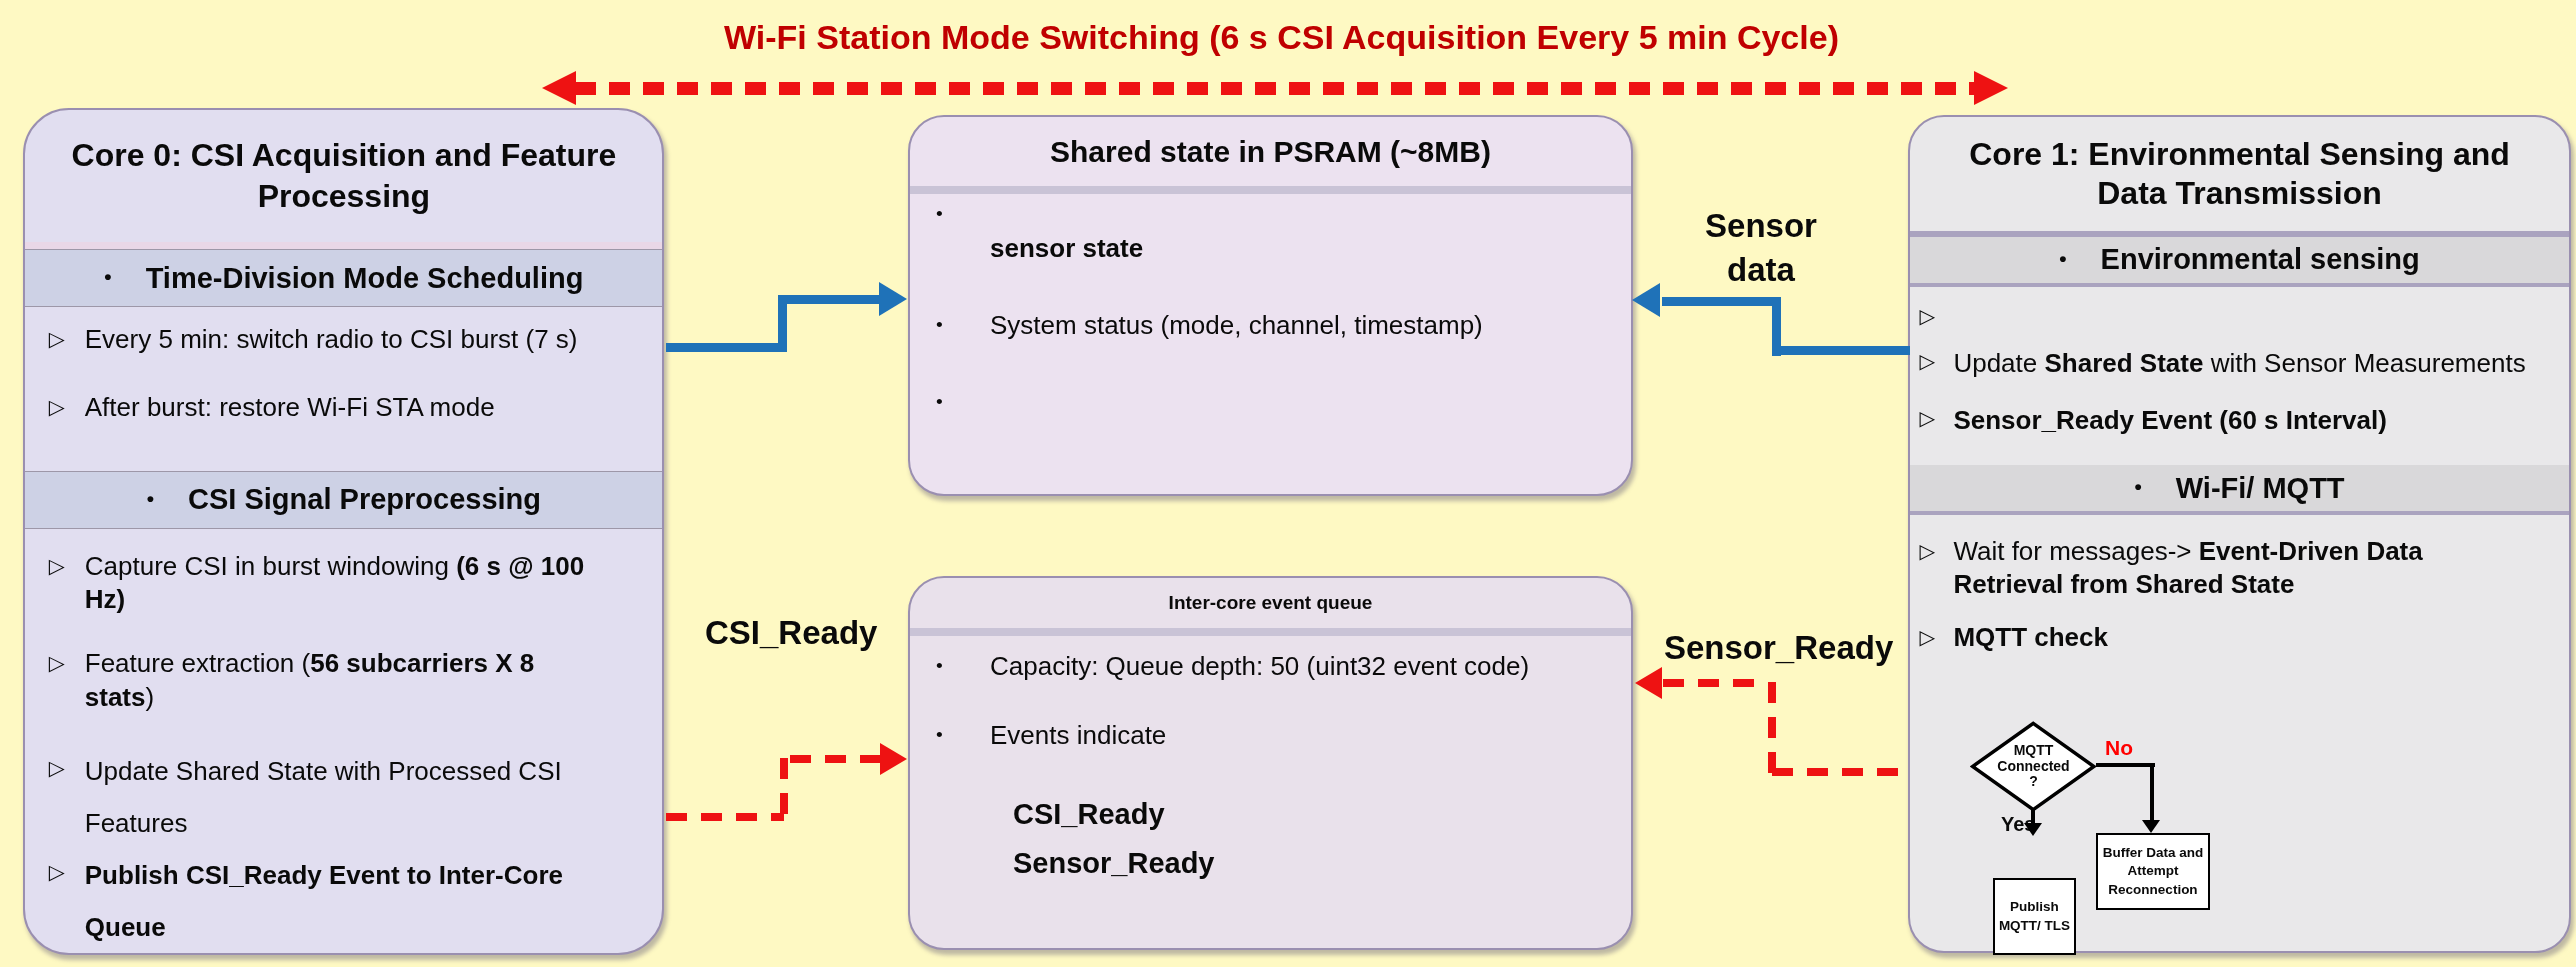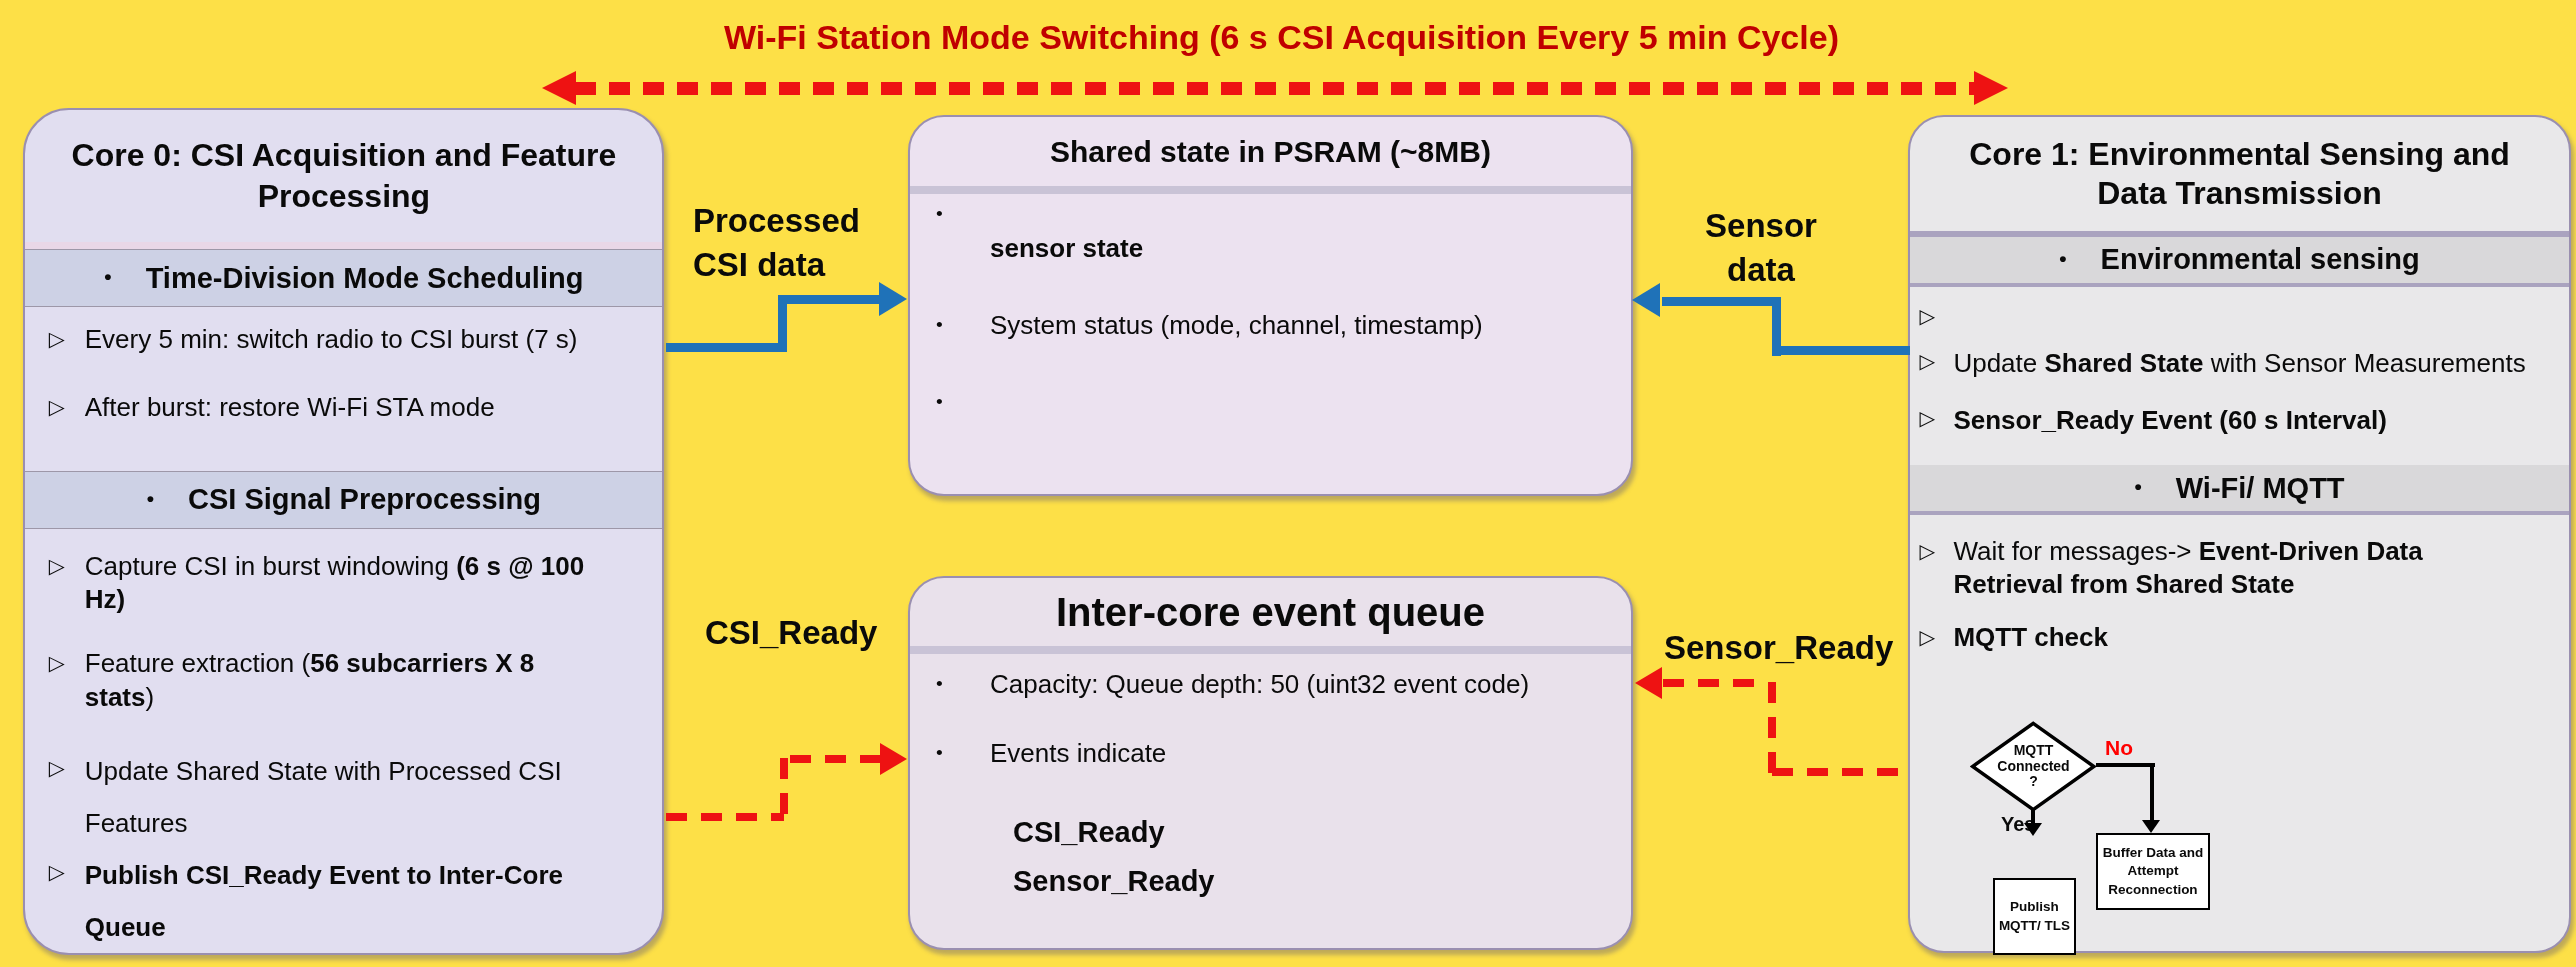--- a/index.html
+++ b/index.html
@@ -1,16 +1,16 @@
 <!DOCTYPE html>
 <html style="--banner_red: #c00000; --arrow_red: #ee1212; --arrow_blue: #1f72b8; --core0_bg: #e1def0; --core0_band: #cdd1e5; --psram_bg: #ece2f0; --queue_bg: #e9e1eb; --core1_bg: #e9e8ea; --core1_band: #d9d8da; --box_border: #9a8fb0; --divider_gray: #9d97a8; --divider_purple: #aaa3bf; --divider_pink: #e9d7e7; --divider_lav: #c9c3d6; --flow_no_red: #ff0000; --text: #0a0a0a;font-size:9.4px"><head>
 <meta charset="utf-8">
 <style>
   html,body{margin:0;padding:0;background:#fff;}
-  .canvas{position:relative;width:2576px;height:968px;background:#fde047;overflow:hidden;
+  .canvas{position:relative;width:2576px;height:968px;background:#fef9c3;overflow:hidden;
           font-family:"Liberation Sans",sans-serif;color:var(--text,#0a0a0a);}
   .b{font-weight:bold;}
 
   
   .banner-title{position:absolute;left:556px;top:17.6px;width:1451px;text-align:center;
     font-size:34px;font-weight:bold;color:var(--banner_red);white-space:pre-line;}
   .ba-line{position:absolute;left:575px;top:82px;width:1402px;height:13px;
     background:repeating-linear-gradient(90deg,var(--arrow_red) 0 21px,transparent 21px 34px);}
   .ba-l{position:absolute;left:542px;top:71px;width:0;height:0;
     border-top:17px solid transparent;border-bottom:17px solid transparent;border-right:34px solid var(--arrow_red);}
@@ -42,21 +42,21 @@
   .c0l2 .li:nth-child(3),.c0l2 .li:nth-child(4){line-height:2.0;margin-bottom:0;}
 
   
   .psram{left:908px;top:115px;width:725px;height:381px;border-radius:36px;background:var(--psram_bg);}
   .pst{height:69px;font-size:30px;}
   .lavdiv{height:7.6px;background:var(--divider_lav);}
   .dots{font-size:26px;line-height:1.3;padding:4.7px 9.4px 0 26px;}
   .dots .marker{width:54px;font-size:.74em;transform:translateY(2.9px);}
   .psl .li{margin-bottom:43px;}
   .queue{left:908px;top:576px;width:725px;height:374px;border-radius:36px;background:var(--queue_bg);}
-  .qt{height:68px;font-size:40px;}
+  .qt{height:50px;font-size:19px;}
   .ql{padding-top:14px;}
   .ql .li{margin-bottom:36px;}
   .events{margin:37px 0 0 103px;}
   .ev{font-size:29px;font-weight:bold;line-height:1.7;}
 
   
   .core1{left:1908px;top:115px;width:663px;height:838px;border-radius:36px;background:var(--core1_bg);}
   .c1t{height:114px;font-size:32px;line-height:1.22;padding:0 11.7px;}
   .purpdiv{height:5.9px;background:var(--divider_purple);}
   .bandc1{height:46px;background:var(--core1_band);border-bottom:4.7px solid var(--divider_purple);font-size:29px;}
@@ -235,22 +235,20 @@
           <span class="marker">▷</span>
           <div class="txt"><span>Wait for messages-&gt; </span><span class="b">Event-Driven Data</span><br><span class="b">Retrieval from Shared State</span></div>
         </div>
         <div class="li">
           <span class="marker">▷</span>
           <div class="txt"><span class="b">MQTT check</span></div>
         </div>
       </div>
   </div>
 
-  <div class="clabel lbl-processed">Processed
-CSI data</div>
   <div class="clabel lbl-sensordata">Sensor
 data</div>
   <div class="clabel lbl-csiready">CSI_Ready</div>
   <div class="clabel lbl-sensorready">Sensor_Ready</div>
 
   <div class="seg blue bl1"></div>
   <div class="seg blue blv"></div>
   <div class="seg blue bl2"></div>
   <div class="seg blh"></div>
 

